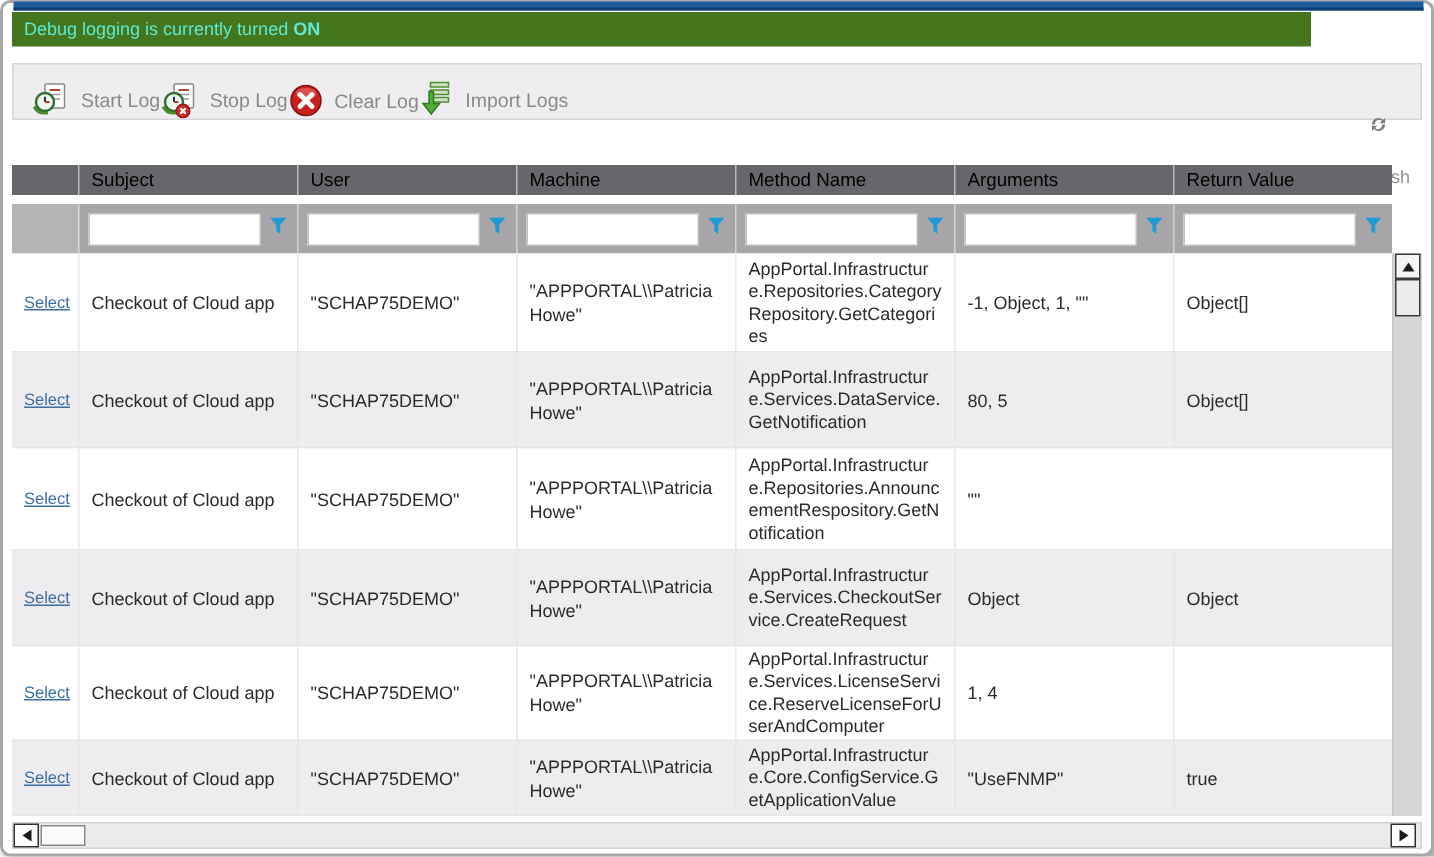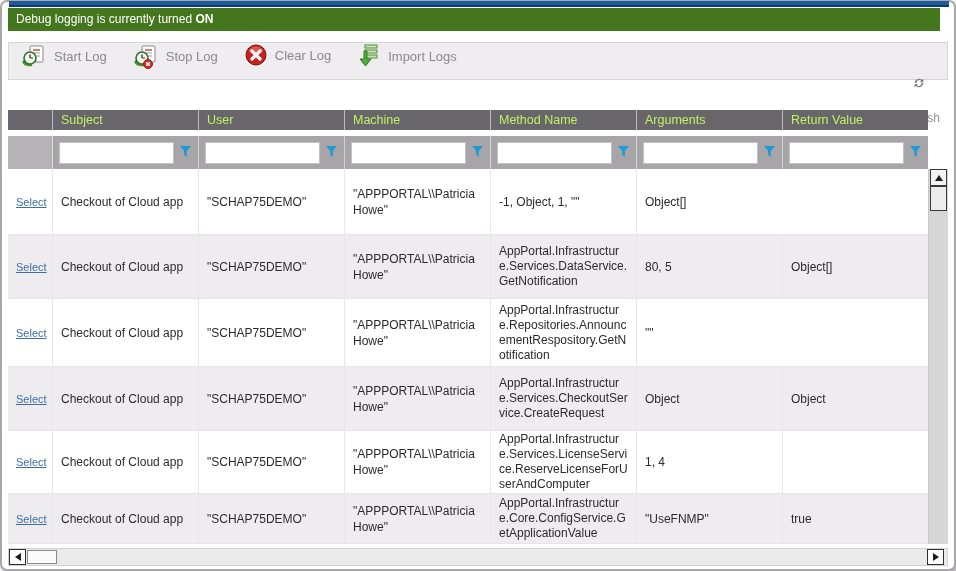--- a/index.html
+++ b/index.html
@@ -12,46 +12,46 @@
   .frame{
     position:absolute;inset:0;border:2px solid #a9a7aa;border-radius:7px;
     box-shadow:3px 4px 6px rgba(0,0,0,0.35);
     background:#ffffff;box-sizing:border-box;
   }
   .top-strip{
     position:absolute;top:1px;left:9px;right:7px;height:4px;
     background:#1d5b9d;border-bottom:2px solid #0e3c6e;
   }
   .banner{
-    position:absolute;top:8px;left:8px;width:932px;height:23px;
-    background:#44771d;color:#ffffff;font-size:12px;line-height:23px;
+    position:absolute;top:8px;left:8px;width:866px;height:23px;
+    background:#44771d;color:#5eead4;font-size:12px;line-height:23px;
     padding-left:8px;box-sizing:border-box;
   }
   .banner b{font-weight:bold;}
   .toolbar{
     position:absolute;top:42px;left:8px;width:940px;height:38px;
     background:#f0edf0;border:1px solid #d8d5d8;box-sizing:border-box;
-    display:flex;align-items:flex-start;gap:26px;padding-left:12px;
+    display:flex;align-items:flex-end;padding-left:12px;
   }
   .tbtn{
     display:flex;align-items:center;gap:7px;cursor:pointer;
     color:#8a8a8a;font-size:13px;white-space:nowrap;
   }
   .tbtn svg{display:block;}
   .refresh-row{
     position:absolute;top:76px;right:16px;height:20px;
     display:flex;align-items:center;gap:18px;color:#8f8f8f;font-size:12px;cursor:pointer;flex-direction:column;
   }
   .grid7{
     display:grid;
     grid-template-columns:45px 146px 146px 146px 146px 146px 145px;
   }
   .thead{
     position:absolute;top:110px;left:8px;width:920px;height:20px;
-    background:#69666b;color:#bef264;font-size:12.5px;
+    background:#69666b;color:#000000;font-size:12.5px;
   }
   .thead .hcell{
     display:flex;align-items:center;padding-left:8px;box-sizing:border-box;
     border-right:1px solid rgba(255,255,255,0.55);
   }
   .thead .hcell:last-child{border-right:none;}
   .filterrow{
     position:absolute;top:136px;left:8px;width:920px;height:33px;
     background:#a7a5a8;
   }
@@ -249,20 +249,21 @@
 
 <div class="tbody">
 
   <div class="trow r1 grid7">
     <div class="tcell">
         <a class="select-link">Select</a>
       </div>
     <div class="tcell">Checkout of Cloud app</div>
     <div class="tcell">"SCHAP75DEMO"</div>
     <div class="tcell wrapuser">"APPPORTAL\\PatriciaHowe"</div>
+    <div class="tcell method">AppPortal.Infrastructure.Repositories.CategoryRepository.GetCategories</div>
     <div class="tcell">-1, Object, 1, ""</div>
     <div class="tcell">Object[]</div>
   </div>
 
   <div class="trow r2 alt grid7">
     <div class="tcell">
         <a class="select-link">Select</a>
       </div>
     <div class="tcell">Checkout of Cloud app</div>
     <div class="tcell">"SCHAP75DEMO"</div>

